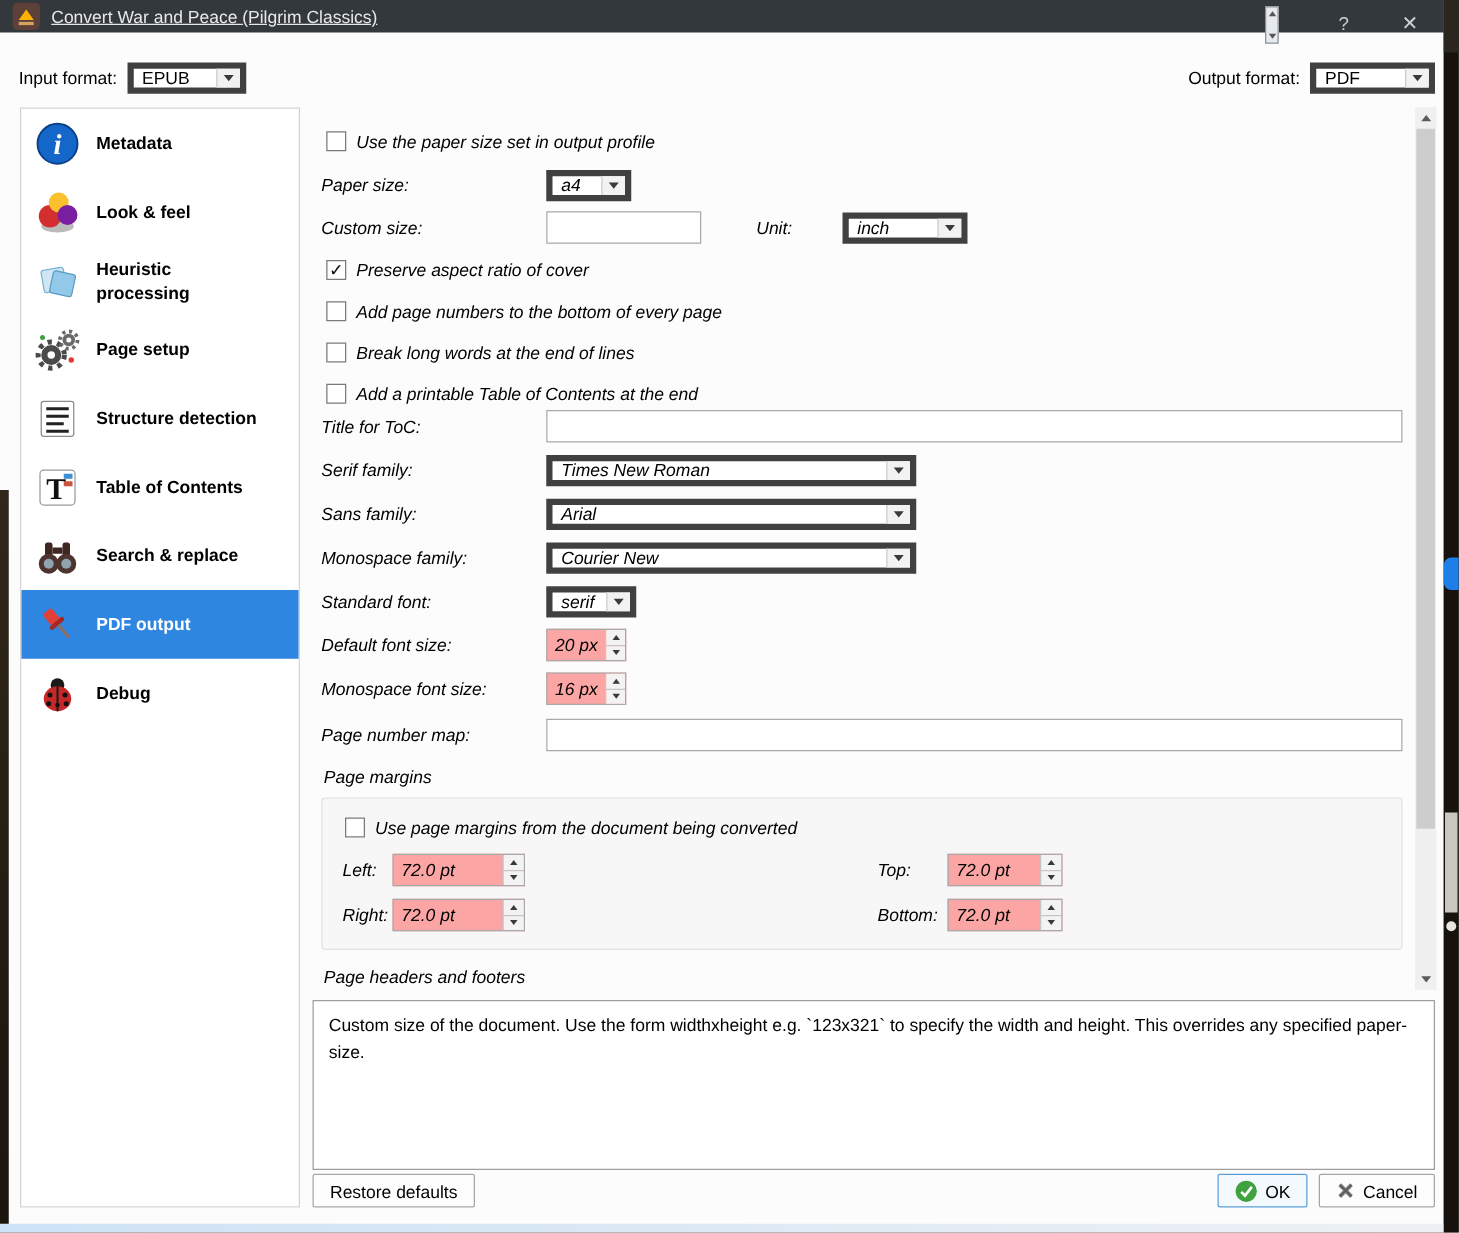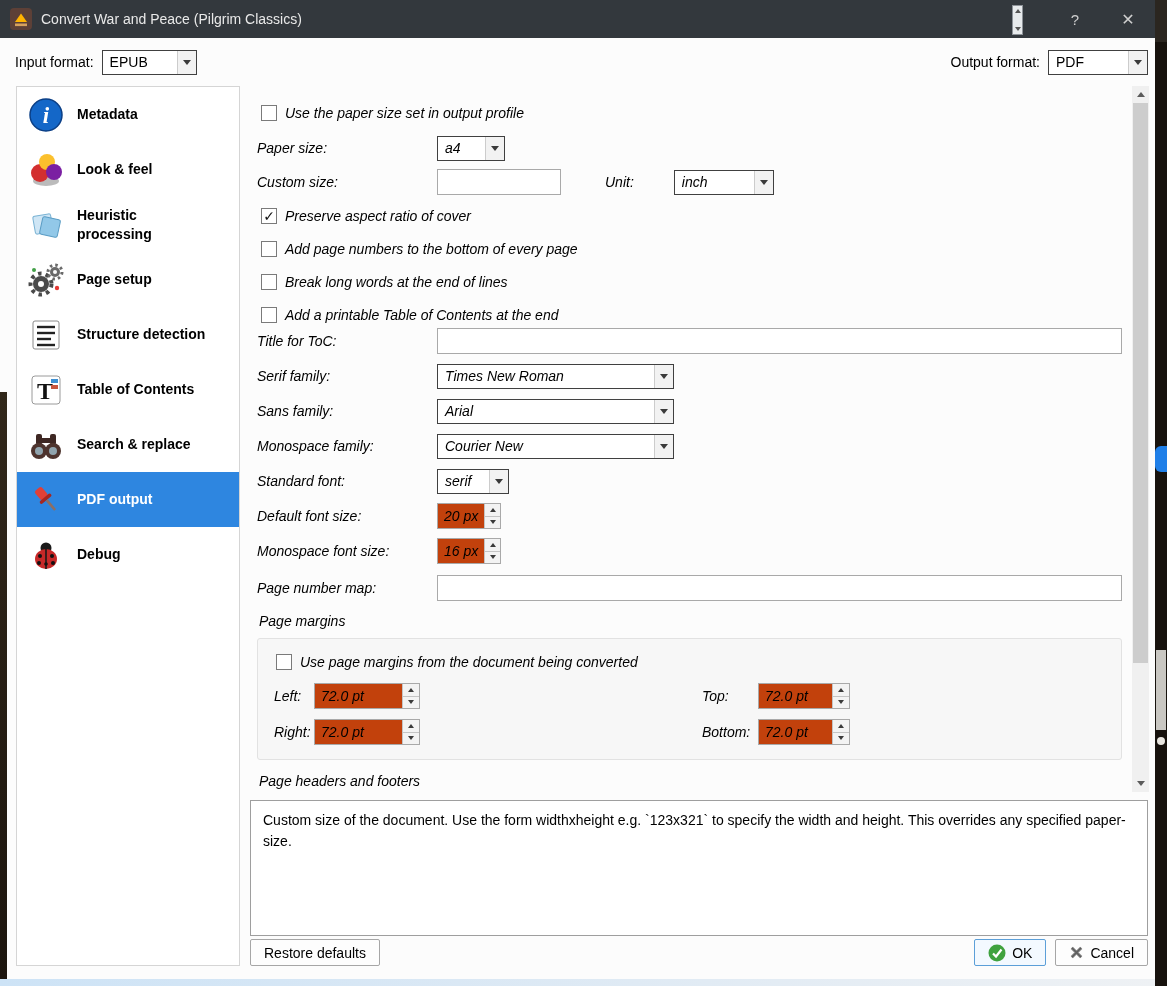--- a/index.html
+++ b/index.html
@@ -5,22 +5,22 @@
   * { box-sizing: border-box; margin: 0; padding: 0; }
   html, body { width: 1167px; height: 986px; overflow: hidden; }
   body { font-family: "Liberation Sans", "DejaVu Sans", sans-serif; font-size: 14px; color: #000;
          background: #241b12; position: relative; }
 
   .window { position: absolute; left: 0; top: 0; width: 1155px; height: 986px; background: #fcfcfc; }
   .window-bottom-edge { position: absolute; left: 0; bottom: 0; width: 1155px; height: 7px;
          background: linear-gradient(to right, #cde3f6 0%, #dfeaf4 55%, #eef1f4 100%); }
 
   
-  .titlebar { position: absolute; left: 0; top: 0; width: 1155px; height: 38px; background: #33383d;
-         display: flex; align-items: center; color: #e6e6e6; }
+  .titlebar { position: absolute; left: 0; top: 0; width: 1155px; height: 26px; background: #33383d;
+         display: flex; align-items: center; color: #e6e6e6; text-decoration: underline; }
   .tb-icon { margin-left: 10px; display: flex; }
   .tb-title { margin-left: 9px; font-size: 14px; color: #e9e9e9; }
   .tb-btn { position: absolute; top: 0; height: 38px; width: 44px; background: transparent; border: none;
          color: #cfcfcf; font-size: 15px; font-family: inherit; cursor: default; }
   .tb-help { left: 1053px; }
   .tb-close { left: 1106px; font-size: 16px; }
   .tb-artifact { position: absolute; left: 1012px; top: 5px; width: 11px; height: 30px; background: #e7eaec;
          border: 1px solid #8d9298; display: flex; flex-direction: column; align-items: center;
          justify-content: space-between; padding: 3px 0; }
 
@@ -47,43 +47,43 @@
   .check-row { display: flex; align-items: center; height: 22px; margin-bottom: 11px; margin-left: 4px; gap: 8px; }
   .f-label { width: 148px; flex: none; }
   .fill { flex: 1; margin-right: 10px; }
 
   .checkbox { width: 16px; height: 16px; border: 1px solid #7a7a7a; background: #fff; flex: none;
          display: inline-flex; align-items: center; justify-content: center; }
   .checkbox.checked::after { content: "✓"; font-size: 14px; font-weight: bold; color: #111; line-height: 1; }
 
   .text-input { height: 26px; border: 1px solid #a9a9a9; background: #fff; padding: 0 6px; font: inherit; }
 
-  .combo { height: 25px; background: #fff; border: 1px solid #404040; display: flex; align-items: stretch; flex: none; }
+  .combo { height: 25px; background: #fff; border: 5px solid #404040; display: flex; align-items: stretch; flex: none; }
   .combo-text { flex: 1; display: flex; align-items: center; padding: 0 7px; white-space: nowrap; overflow: hidden; }
   .combo-btn { width: 19px; display: flex; align-items: center; justify-content: center; background: #f2f2f2;
          border-left: 1px solid #cccccc; }
 
-  .spin { height: 26px; background: #c2410c; border: 1px solid #a9a9a9; display: flex; flex: none; }
+  .spin { height: 26px; background: #fca5a5; border: 1px solid #a9a9a9; display: flex; flex: none; }
   .spin-text { flex: 1; display: flex; align-items: center; padding: 0 6px; white-space: nowrap; }
   .spin-btns { display: flex; flex-direction: column; width: 17px; border-left: 1px solid #c4c4c4; }
   .spin-btn { flex: 1; display: flex; align-items: center; justify-content: center; background: #f3f3f3; }
   .spin-btn:first-child { border-bottom: 1px solid #c4c4c4; }
 
   .tri-down { width: 0; height: 0; border-left: 4px solid transparent; border-right: 4px solid transparent;
          border-top: 5px solid #3a3a3a; }
   .tri-up { width: 0; height: 0; border-left: 4px solid transparent; border-right: 4px solid transparent;
          border-bottom: 5px solid #3a3a3a; }
   .spin .tri-up { border-left-width: 3px; border-right-width: 3px; border-bottom-width: 4px; }
   .spin .tri-down { border-left-width: 3px; border-right-width: 3px; border-top-width: 4px; }
   .tb-artifact .tri-up, .tb-artifact .tri-down { border-left-width: 3px; border-right-width: 3px;
          border-bottom-width: 4px; border-top-width: 4px; border-top-color: #555; border-bottom-color: #555; }
 
   .w64 { width: 64px; } .w68 { width: 68px; } .w72 { width: 72px; } .w92 { width: 92px; }
   .w95 { width: 95px; } .w100 { width: 100px; } .w106 { width: 106px; } .w124 { width: 124px; }
-  .w260 { width: 237px; }
+  .w260 { width: 296px; }
 
   .section-title { height: 18px; margin: 3px 0 7px 2px; }
   .group-box { margin-right: 10px; background: #f7f7f7; border: 1px solid #e2e2e2; border-radius: 3px;
          padding: 12px 0 14px 16px; }
   .group-box .check-row { margin-left: 2px; margin-bottom: 2px; }
   .margin-row { display: flex; align-items: center; height: 26px; margin-top: 10px; }
   .m-label { width: 40px; flex: none; }
   .m-label-r { width: 56px; flex: none; margin-left: 282px; }
   .hf-title { margin-top: 13px; margin-left: 2px; }
 

